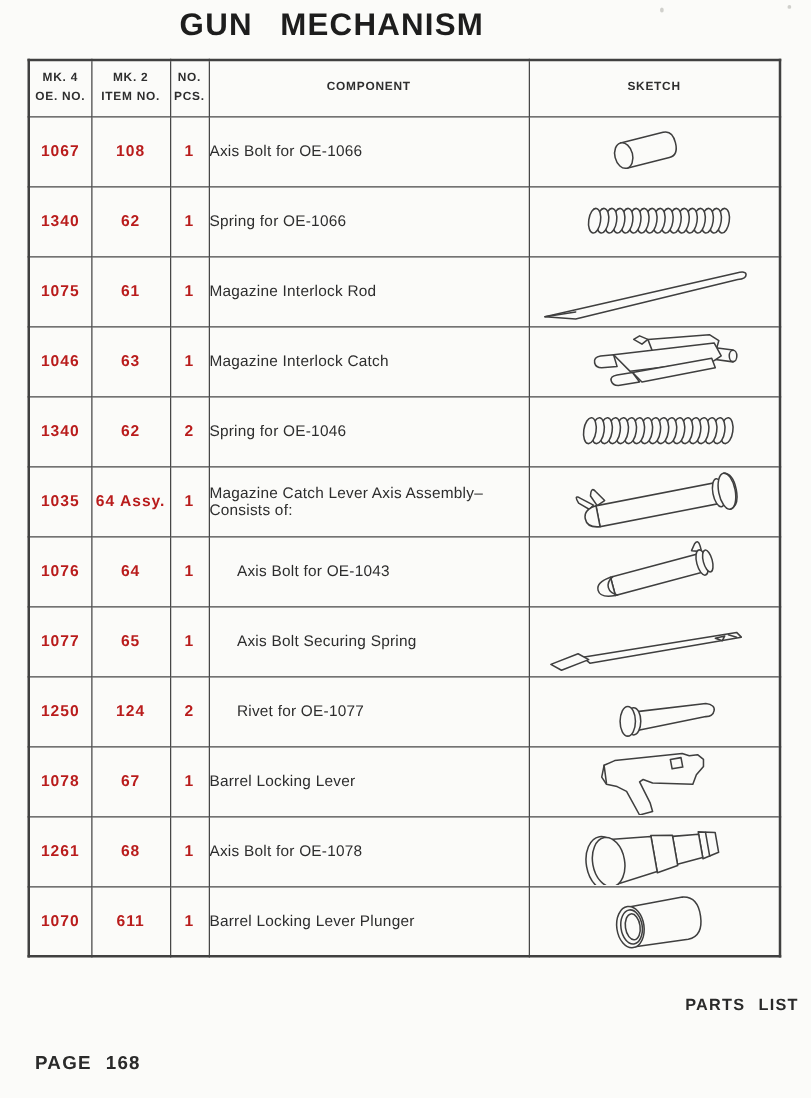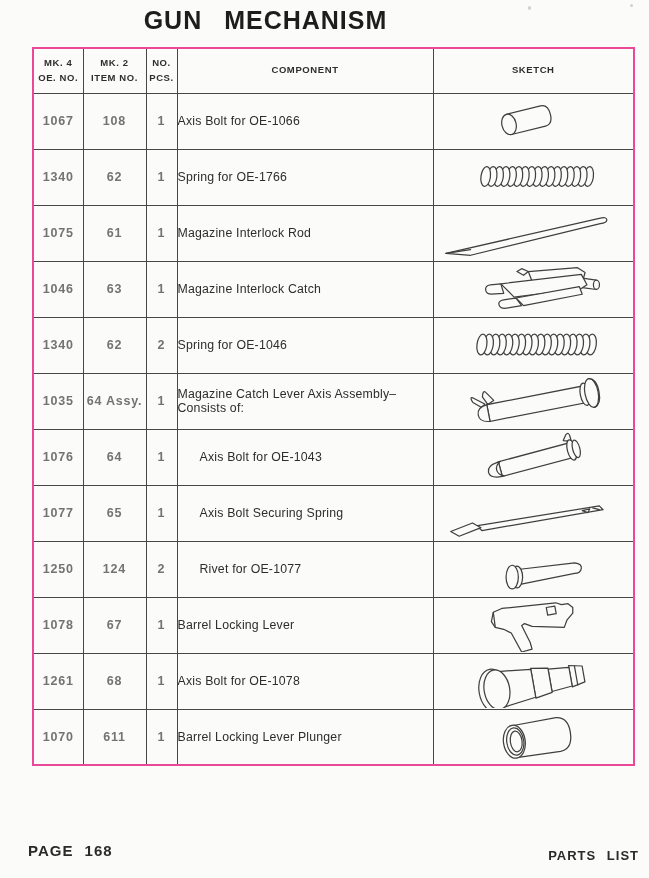--- a/index.html
+++ b/index.html
@@ -15,42 +15,42 @@
     position:absolute;top:6px;left:0;width:531px;
     text-align:center;
     font-size:25px;font-weight:700;color:#1d1d1d;
     letter-spacing:1px;word-spacing:14px;
   }
   .speck{position:absolute;background:#b9b9b4;border-radius:50%;opacity:.65;}
   #speck1{left:528px;top:6px;width:3px;height:4px;}
   #speck2{left:630px;top:4px;width:3px;height:3px;}
 
   table.parts{
-    position:absolute;left:32px;top:47px;
+    position:absolute;left:22px;top:47px;
     width:601px;
     border-collapse:collapse;
     table-layout:fixed;
-    border:2px solid #ec4899;
+    border:2px solid #404040;
   }
   table.parts th, table.parts td{
     border:1.5px solid #474747;
     padding:0;
     vertical-align:middle;
     overflow:hidden;
   }
   thead tr{height:45px;}
   tbody tr{height:56px;}
   th{
     font-size:9.5px;font-weight:700;color:#2e2e2e;
     letter-spacing:0.6px;line-height:1.55;
     text-align:center;
   }
   td.num{
     text-align:center;
-    font-size:12.5px;font-weight:700;color:#737373;
+    font-size:12.5px;font-weight:700;color:#b91c1c;
     letter-spacing:0.8px;
   }
   td.comp{
     font-size:12.3px;font-weight:400;color:#2d2d2d;
     letter-spacing:0.2px;
     padding-left:13px;
   }
   td.comp span.indent{padding-left:22px;display:inline-block;}
   td.sketchcell{padding:1px 0;}
   svg.sketch{display:block;width:197px;height:53px;margin:0 auto;}
@@ -59,21 +59,21 @@
     stroke-linejoin:round;stroke-linecap:round;
   }
   svg.sketch .nf{fill:none;}
 
   .footer-left{
     position:absolute;left:28px;top:842px;
     font-size:15px;font-weight:700;color:#2a2a2a;
     letter-spacing:1px;word-spacing:6px;
   }
   .footer-right{
-    position:absolute;right:10px;top:848px;
+    position:absolute;right:10px;top:796px;
     font-size:13px;font-weight:700;color:#2a2a2a;
     letter-spacing:1px;word-spacing:6px;text-align:center;
   }
 </style>
 </head>
 <body>
 
 <div class="page-title">GUN MECHANISM</div>
 <div class="speck" id="speck1"></div>
 <div class="speck" id="speck2"></div>
@@ -120,21 +120,21 @@
               <path d="M74,15 L111,15 Q119,15 119,26 Q119,37 111,37 L74,37 Z"></path>
               <ellipse cx="74" cy="26" rx="7.5" ry="11"></ellipse>
             </g>
           </svg>
         </td>
   </tr>
       <tr>
     <td class="num"><span class="c-oe">1340</span></td>
     <td class="num"><span class="c-item">62</span></td>
     <td class="num"><span class="c-pcs">1</span></td>
-    <td class="comp"><span class="c-comp">Spring for OE-1766</span></td>
+    <td class="comp"><span class="c-comp">Spring for OE-1066</span></td>
     <td class="sketchcell">
           <svg viewBox="0 0 201 56" class="sketch">
             <ellipse cx="158.8" cy="27" rx="5" ry="10.5" transform="rotate(8 158.8 27)"></ellipse>
             <ellipse cx="152.0" cy="27" rx="5" ry="10.5" transform="rotate(8 152.0 27)"></ellipse>
             <ellipse cx="145.2" cy="27" rx="5" ry="10.5" transform="rotate(8 145.2 27)"></ellipse>
             <ellipse cx="138.4" cy="27" rx="5" ry="10.5" transform="rotate(8 138.4 27)"></ellipse>
             <ellipse cx="131.6" cy="27" rx="5" ry="10.5" transform="rotate(8 131.6 27)"></ellipse>
             <ellipse cx="124.8" cy="27" rx="5" ry="10.5" transform="rotate(8 124.8 27)"></ellipse>
             <ellipse cx="118.0" cy="27" rx="5" ry="10.5" transform="rotate(8 118.0 27)"></ellipse>
             <ellipse cx="111.2" cy="27" rx="5" ry="10.5" transform="rotate(8 111.2 27)"></ellipse>

